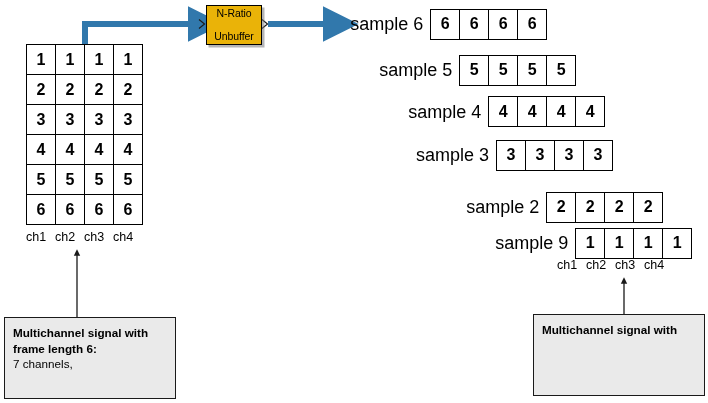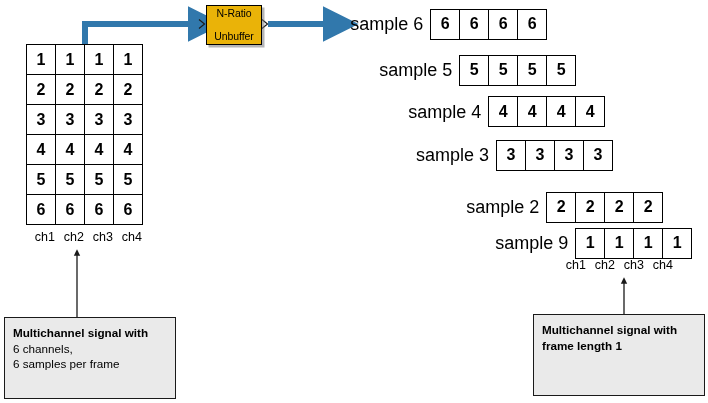--- a/index.html
+++ b/index.html
@@ -52,21 +52,21 @@
 
   
   .ch-labels {
     position: absolute;
     display: grid;
     grid-template-columns: repeat(4, 29px);
     font-size: 12.5px;
     line-height: 1;
   }
   .ch-labels span {
-    text-align: right;
+    text-align: left;
   }
   #input-ch-labels { left: 26px; top: 231px; }
   #output-ch-labels { left: 557px; top: 259px; }
 
   
   #unbuffer-block {
     position: absolute;
     left: 206px;
     top: 5px;
     width: 56px;
@@ -272,20 +272,19 @@
   </div>
 <div class="ch-labels" id="output-ch-labels">
     <span>ch1</span>
     <span>ch2</span>
     <span>ch3</span>
     <span>ch4</span>
   </div>
 
 <div class="callout" id="callout-left">
   <div class="strong">Multichannel signal with</div>
-  <div>6 channels,</div>
-  <div>6 samples per frame</div>
+  <div class="strong">frame length 6:</div>
+  <div>7 channels,</div>
 </div>
 
 <div class="callout" id="callout-right">
   <div class="strong">Multichannel signal with</div>
-  <div class="strong">frame length 1</div>
 </div>
 
 </body></html>

